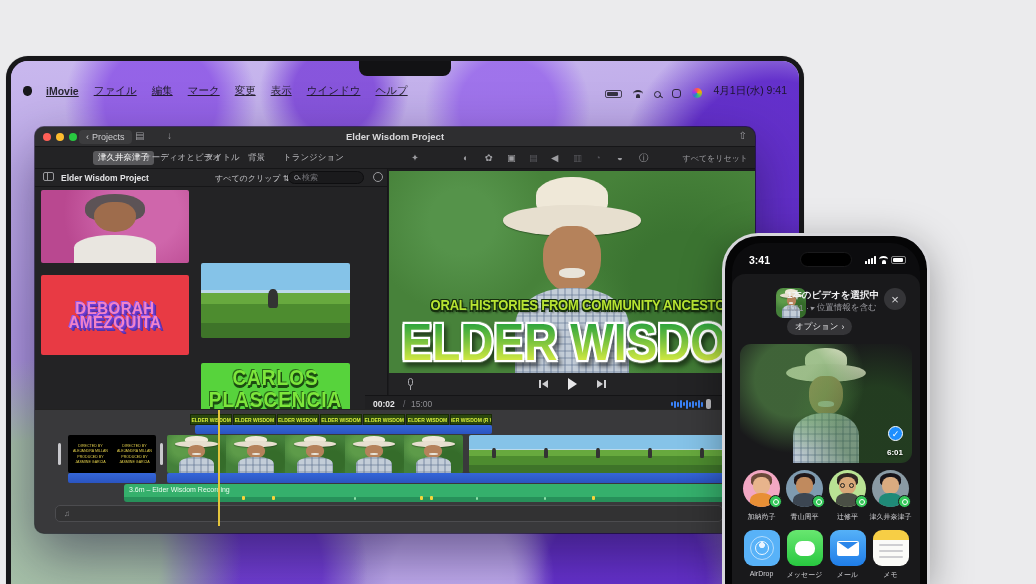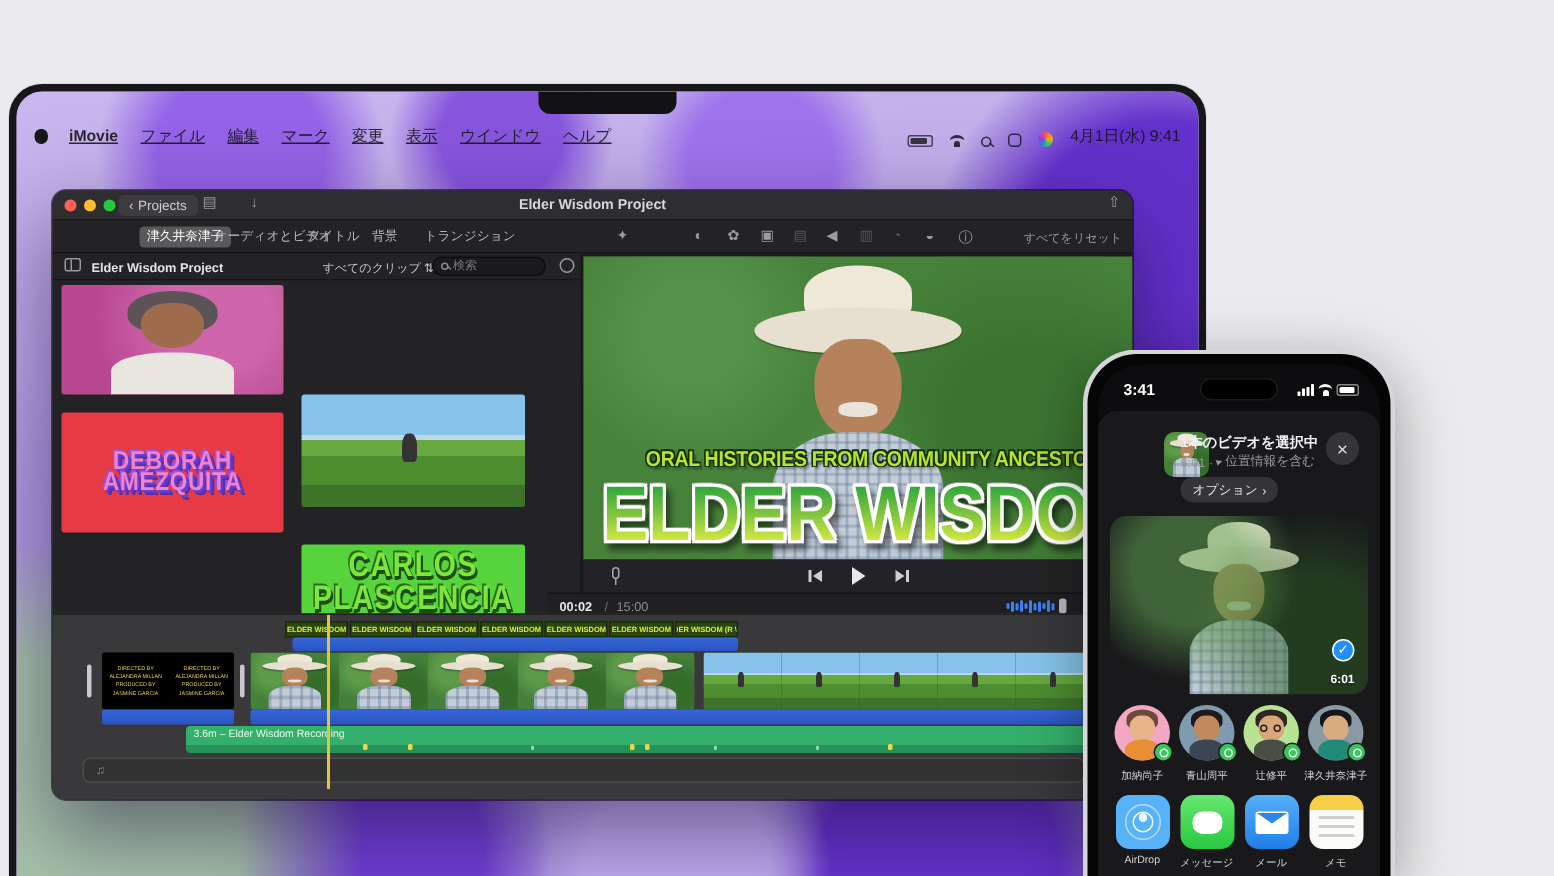--- a/index.html
+++ b/index.html
@@ -53,21 +53,21 @@
   .adj { color:#9c9ca0; font-size:9.5px; top:5px; }
   .adj.dim { color:#55555a; }
   #reset-label { right:7px; top:6px; font-size:8px; color:#9c9ca0; }
 
   #browser-hd { left:0; top:42px; width:353px; height:18px; background:#232325; border-bottom:1px solid #161618; border-right:1px solid #161618; }
   #browser { left:0; top:60px; width:353px; height:222px; background:#232325; border-right:1px solid #161618; overflow:hidden; }
   .clip { border-radius:2px; overflow:hidden; }
   #srch { left:253px; top:2px; width:76px; height:13px; background:#1a1a1c; border:1px solid #0e0e10; border-radius:7px;
     display:flex; align-items:center; padding:0 5px; gap:3px; }
   #srch input { background:transparent; border:none; outline:none; color:#bbb; font-size:8px; width:48px;
-    font-family:Liberation Mono, monospace; }
+    font-family:Liberation Serif, serif; }
   #srch input::placeholder { color:#77777c; }
   .mag2 { width:5px; height:5px; border:1.1px solid #8a8a90; border-radius:50%; position:relative; flex:0 0 auto; }
   .mag2:after { content:""; position:absolute; width:3px; height:1.1px; background:#8a8a90; right:-2.5px; bottom:-.5px; transform:rotate(40deg); }
 
   
   .portrait { position:relative; overflow:hidden; background:
     radial-gradient(circle at 25% 30%, #5d9b49 0 18%, rgba(93,155,73,0) 40%),
     radial-gradient(circle at 80% 70%, #356c2a 0 20%, rgba(53,108,42,0) 45%),
     #44803a; }
   .portrait i { position:absolute; display:block; }

